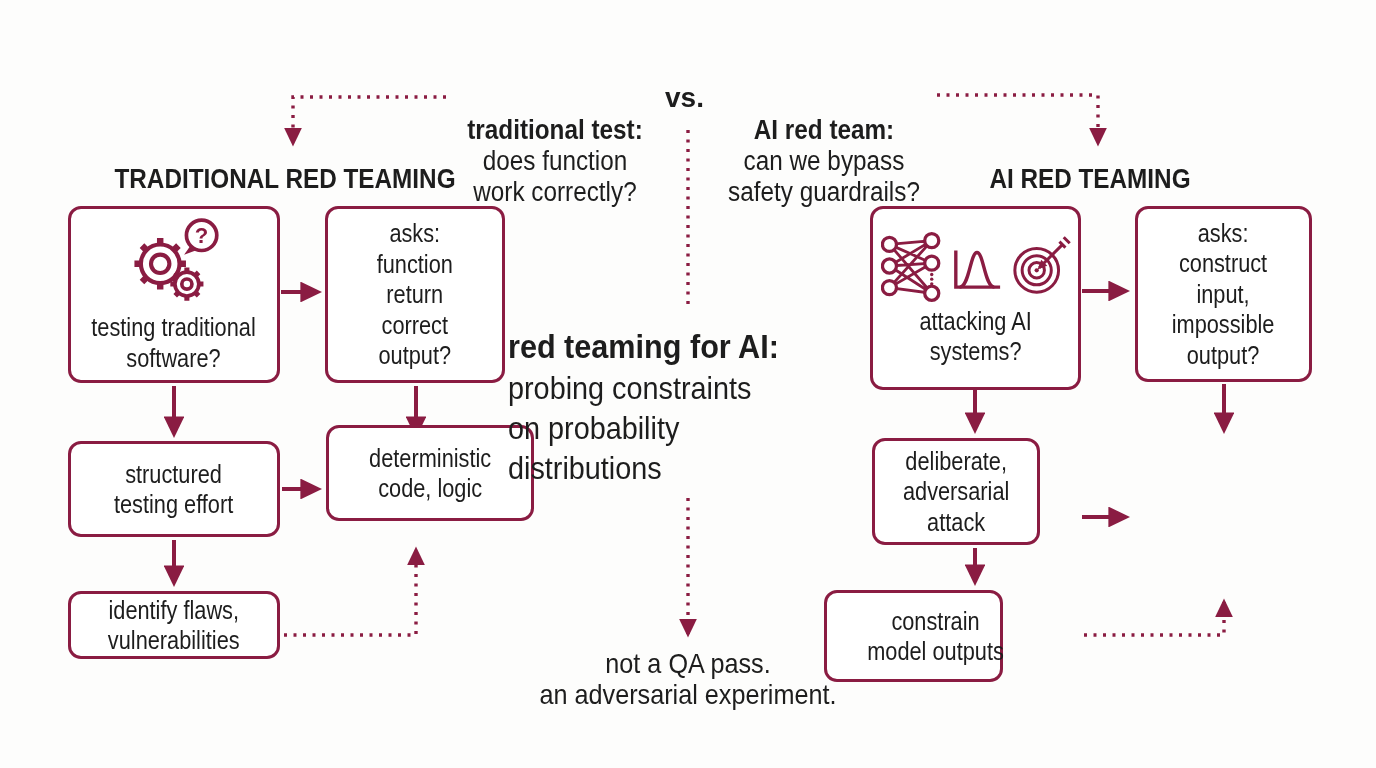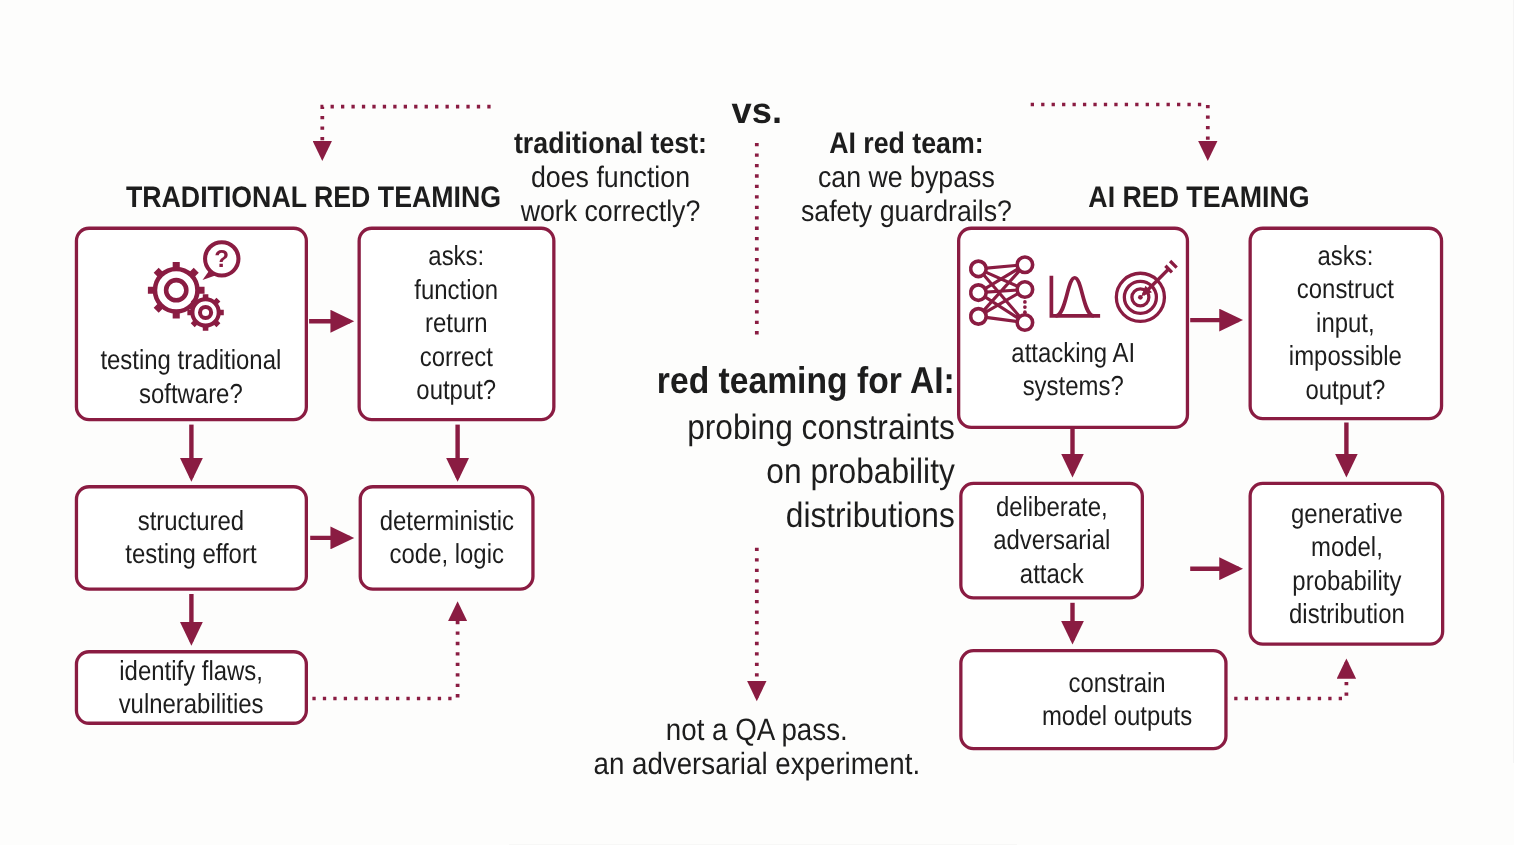--- a/index.html
+++ b/index.html
@@ -28,24 +28,24 @@
     position:absolute;width:400px;font-weight:700;font-size:27px;color:var(--ink);
     text-align:center;white-space:pre;transform:scaleX(0.9);letter-spacing:0px;
   }
   
   .hdr{
     position:absolute;width:280px;text-align:center;font-size:27px;line-height:31px;
     color:var(--ink);white-space:pre;transform:scaleX(0.9);
   }
   .hdr .lbl{display:block;font-weight:700;}
   .vs{
-    position:absolute;font-weight:700;font-size:33px;color:var(--ink);
-  }
-  
-  .center-wrap{position:absolute;left:488px;top:324px;width:400px;text-align:right;}
+    position:absolute;font-weight:700;font-size:28px;color:var(--ink);
+  }
+  
+  .center-wrap{position:absolute;left:488px;top:324px;width:400px;text-align:left;}
   .center-title{
     font-weight:700;font-size:34px;line-height:44px;color:var(--ink);
     white-space:pre;transform:scaleX(0.9);
   }
   .center-body{
     font-size:32px;line-height:40px;color:var(--ink);
     white-space:pre;transform:scaleX(0.9);
   }
   .footer-note{
     position:absolute;left:478px;top:648px;width:420px;text-align:center;
@@ -135,21 +135,21 @@
 return
 correct
 output?</div>
   </div>
 
   <div class="box" style="left:68px;top:441px;width:212px;height:96px;">
     <div class="btxt">structured
 testing effort</div>
   </div>
 
-  <div class="box" style="left:326px;top:441px;width:160px;height:96px;">
+  <div class="box" style="left:326px;top:425px;width:208px;height:96px;">
     <div class="btxt">deterministic
 code, logic</div>
   </div>
 
   <div class="box" style="left:68px;top:591px;width:212px;height:68px;">
     <div class="btxt">identify flaws,
 vulnerabilities</div>
   </div>
 
   <div class="box" style="left:870px;top:206px;width:211px;height:184px;">
@@ -201,28 +201,22 @@
 impossible
 output?</div>
   </div>
 
   <div class="box" style="left:872px;top:438px;width:168px;height:107px;">
     <div class="btxt">deliberate,
 adversarial
 attack</div>
   </div>
 
-  <div class="box" style="left:1135px;top:438px;width:178px;height:149px;">
-    <div class="btxt">generative
-model,
-probability
-distribution</div>
-  </div>
-
-  <div class="box" style="left:872px;top:590px;width:244px;height:92px;padding-left:44px;">
+
+  <div class="box" style="left:824px;top:590px;width:179px;height:92px;padding-left:44px;">
     <div class="btxt">constrain
 model outputs</div>
   </div>
 
   <div class="center-wrap">
     <div class="center-title">red teaming for AI:</div>
     <div class="center-body">probing constraints
 on probability
 distributions</div>
   </div>

